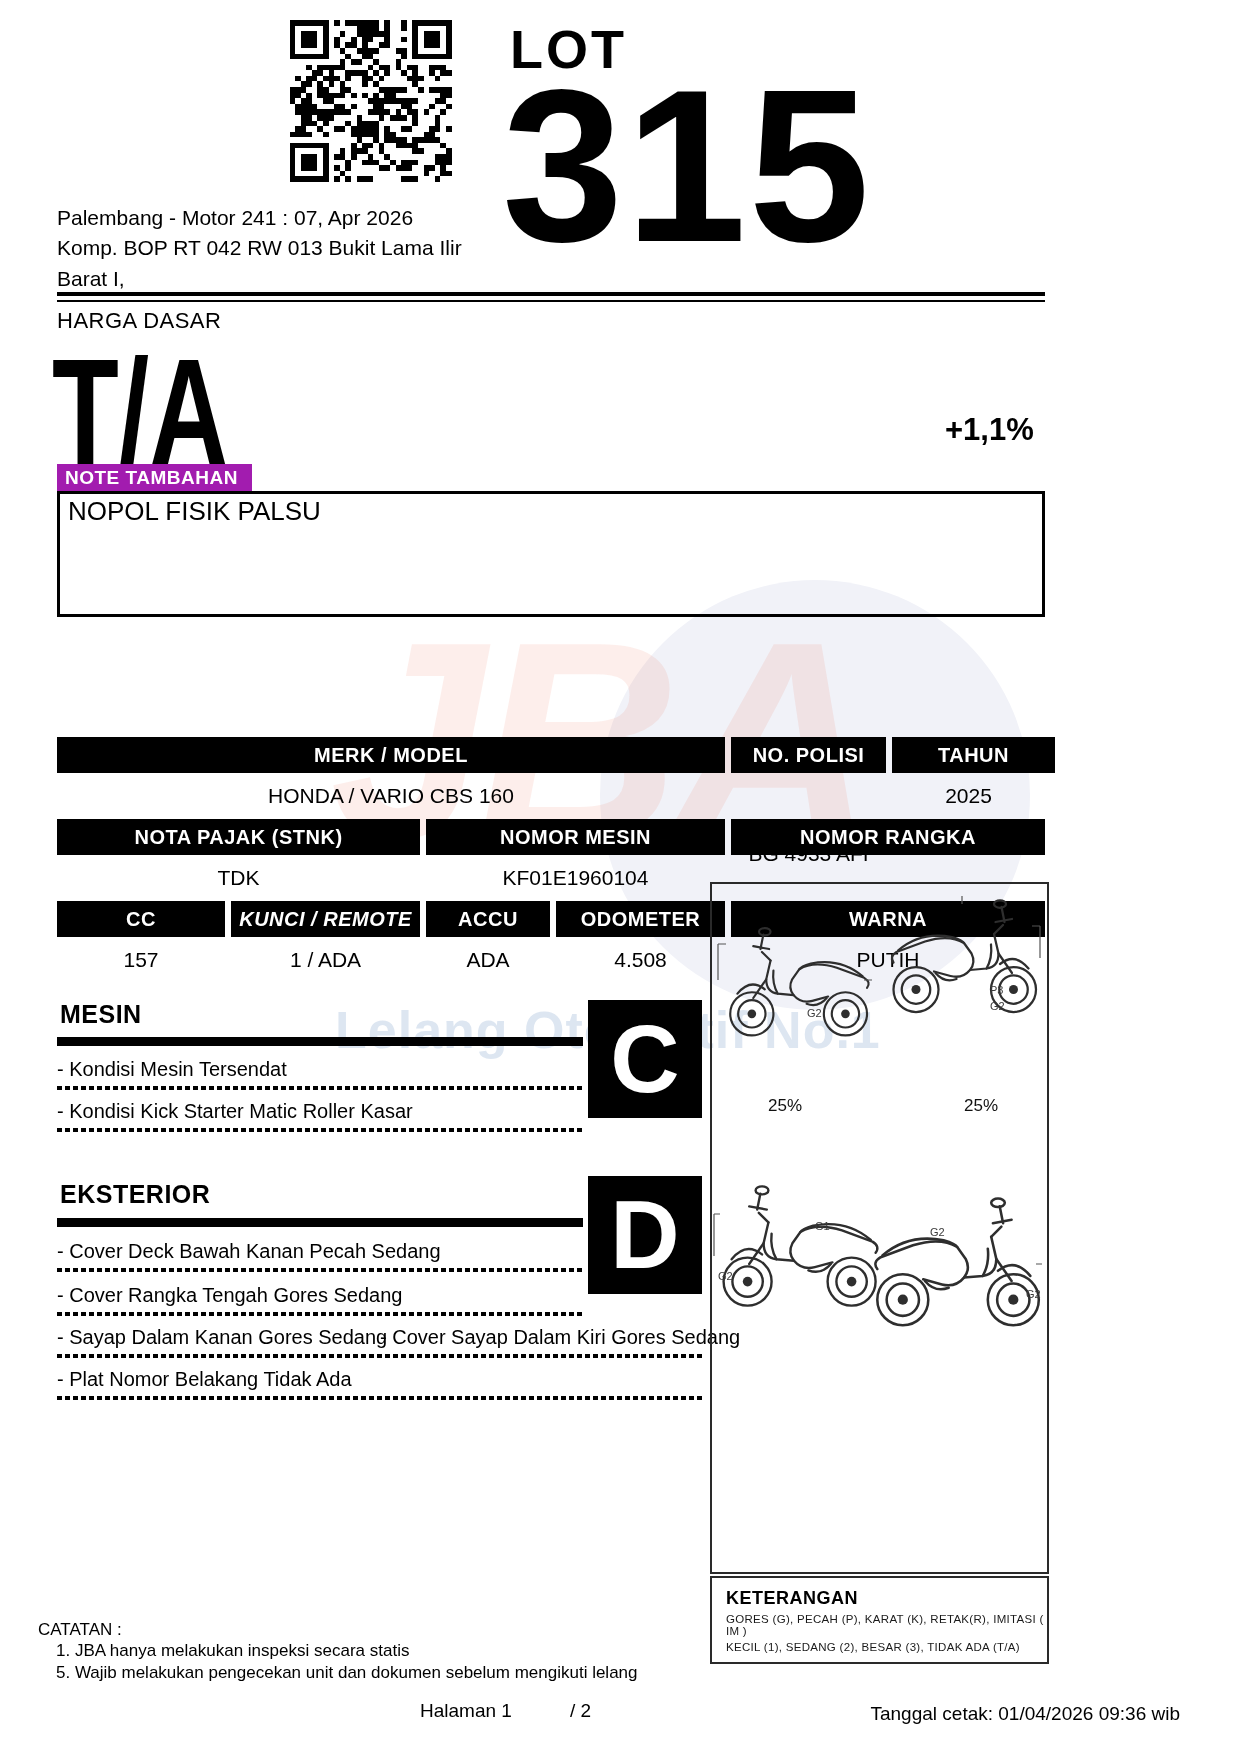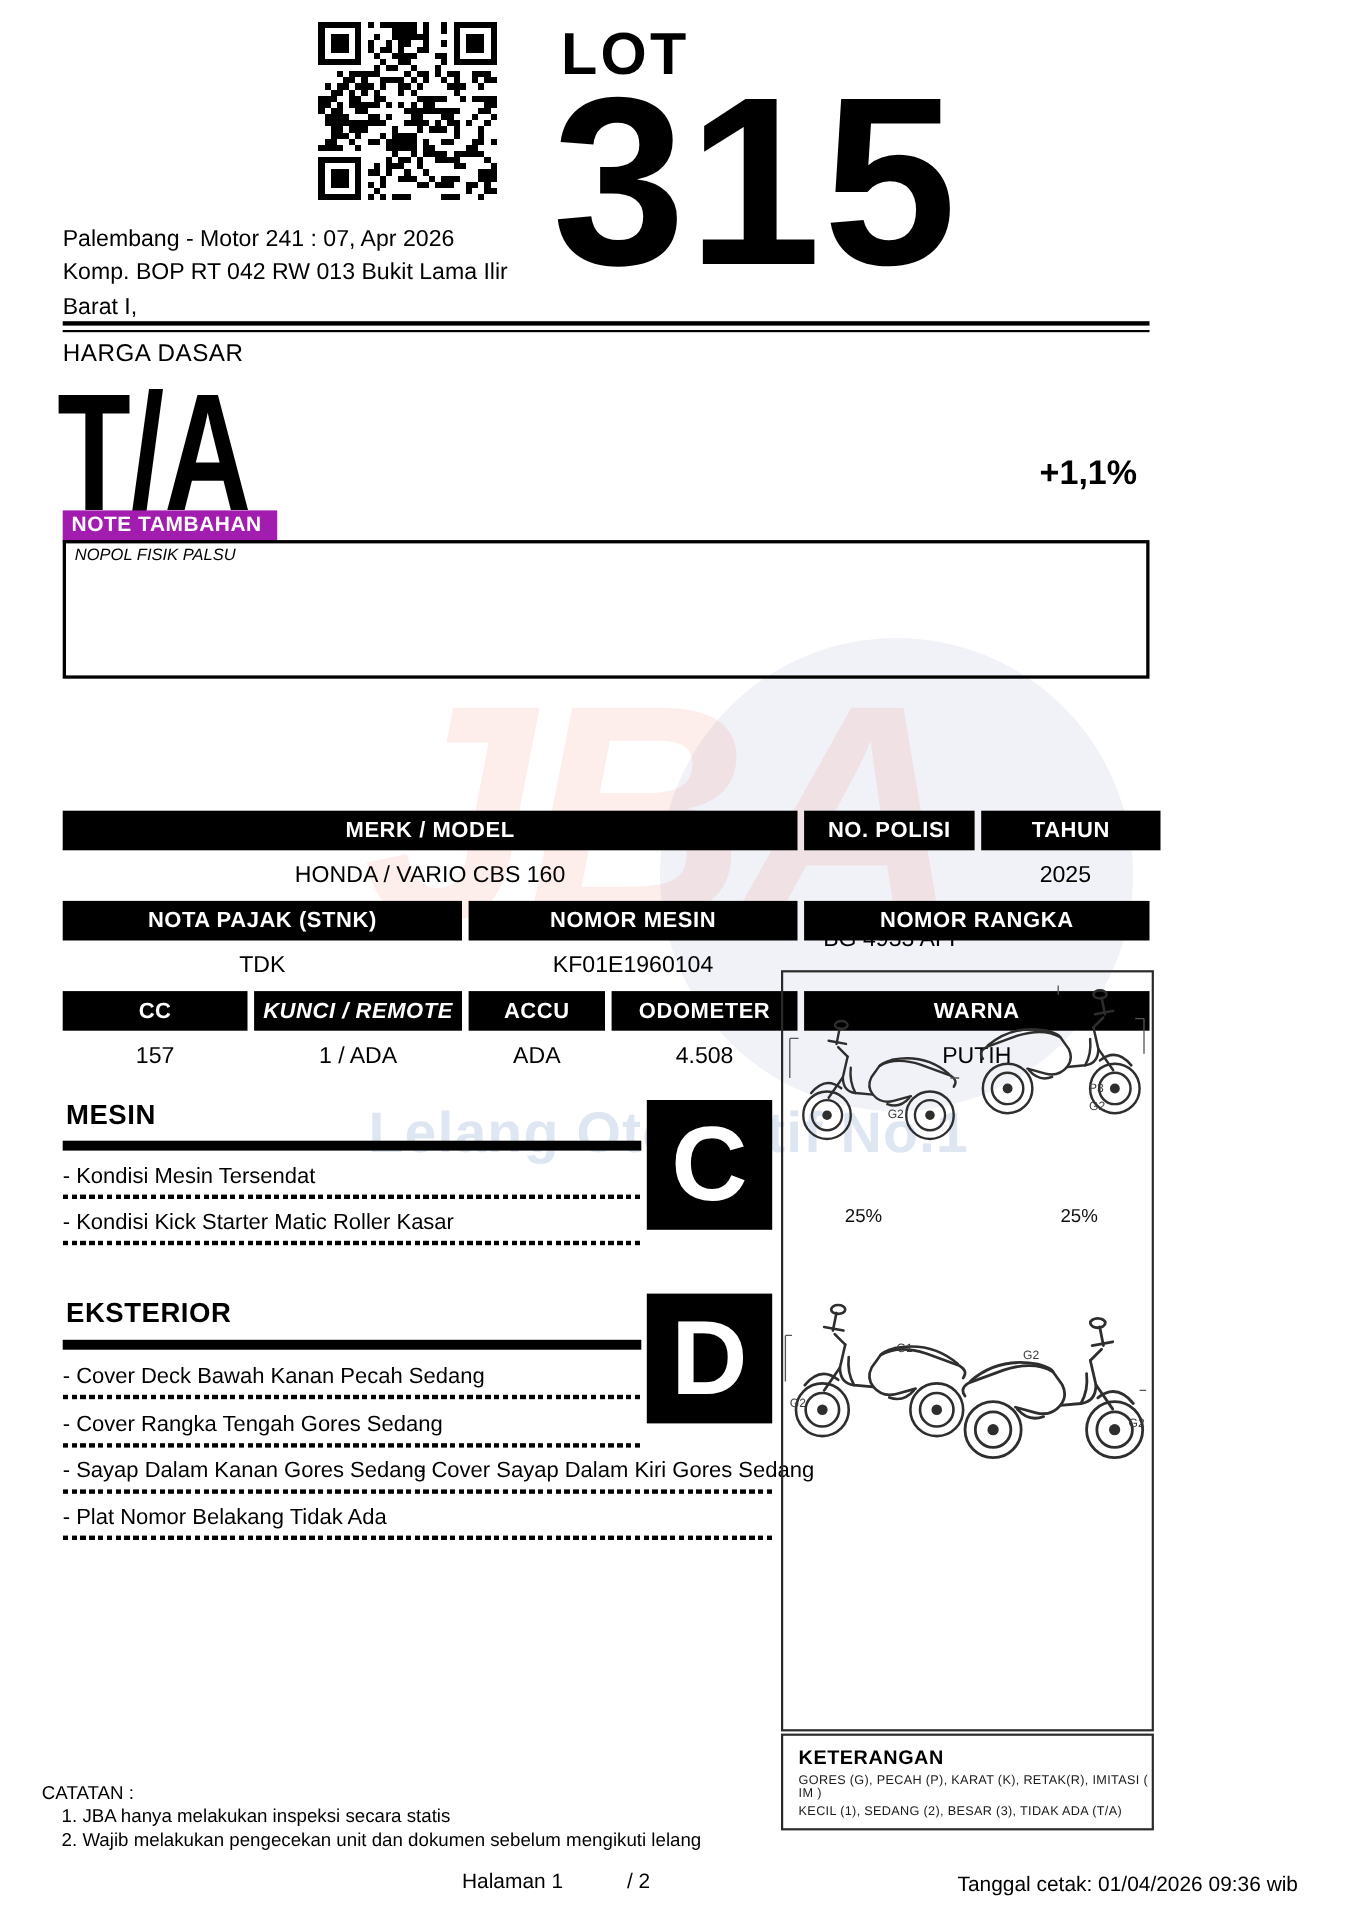--- a/index.html
+++ b/index.html
@@ -16,21 +16,21 @@
   
   .lot-label{font-size:54px;font-weight:bold;letter-spacing:3px;}
   .lot-number{font-size:218px;font-weight:bold;line-height:0.92;letter-spacing:2px;}
   .addr{font-size:21px;line-height:1.45;}
   .double-rule{height:4px;border-top:4px solid #000;border-bottom:2px solid #000;}
   .harga-label{font-size:22px;letter-spacing:0.5px;}
   .harga-value{font-size:152px;font-weight:bold;line-height:1;transform:scaleX(0.72);transform-origin:left top;}
   .pct{font-size:31px;font-weight:bold;}
   .note-label{background:#a21caf;color:#fff;font-size:19px;font-weight:bold;padding:3px 14px 4px 8px;letter-spacing:0.5px;}
   .note-box{border:3px solid #000;background:transparent;}
-  .note-text{font-size:15px;padding:2px 8px;font-style:italic;}
+  .note-text{font-size:26px;padding:2px 8px;}
   
   .hcell{background:#000;color:#fff;font-weight:bold;font-size:20px;text-align:center;
          height:36px;line-height:36px;letter-spacing:0.5px;}
   .vcell{font-size:21px;text-align:center;height:30px;line-height:30px;}
   
   .sec-title{font-size:25px;font-weight:bold;letter-spacing:0.5px;}
   .sec-bar{height:9px;background:#000;}
   .item{font-size:20px;}
   .dotline{height:4px;background-image:repeating-linear-gradient(90deg,#000 0 5px,transparent 5px 8px);}
   .grade-box{width:114px;height:118px;background:#000;color:#fff;display:flex;
@@ -485,20 +485,20 @@
 
   <div class="z ket-box" style="left:710px;top:1576px;width:335px;height:84px;">
     <div class="ket-title" style="margin:10px 0 4px 14px;">KETERANGAN</div>
     <div class="ket-line" style="margin:0 0 4px 14px;">GORES (G), PECAH (P), KARAT (K), RETAK(R), IMITASI ( IM )</div>
     <div class="ket-line" style="margin:0 0 0 14px;">KECIL (1), SEDANG (2), BESAR (3), TIDAK ADA (T/A)</div>
   </div>
 
   <div class="z" style="left:38px;top:1620px;">
     <div class="catatan-title">CATATAN :</div>
     <div class="catatan-item" style="margin-left:18px;">1. JBA hanya melakukan inspeksi secara statis</div>
-    <div class="catatan-item" style="margin-left:18px;">2. Wajib melakukan pengecekan unit dan dokumen sebelum mengikuti lelang</div>
+    <div class="catatan-item" style="margin-left:18px;">5. Wajib melakukan pengecekan unit dan dokumen sebelum mengikuti lelang</div>
   </div>
 
   <div class="z foot" style="left:420px;top:1700px;">Halaman 1</div>
   <div class="z foot" style="left:570px;top:1700px;">/ 2</div>
   <div class="z foot" style="left:790px;top:1703px;width:390px;text-align:right;">Tanggal cetak: 01/04/2026 09:36 wib</div>
 
 </div>
 
 </body></html>

